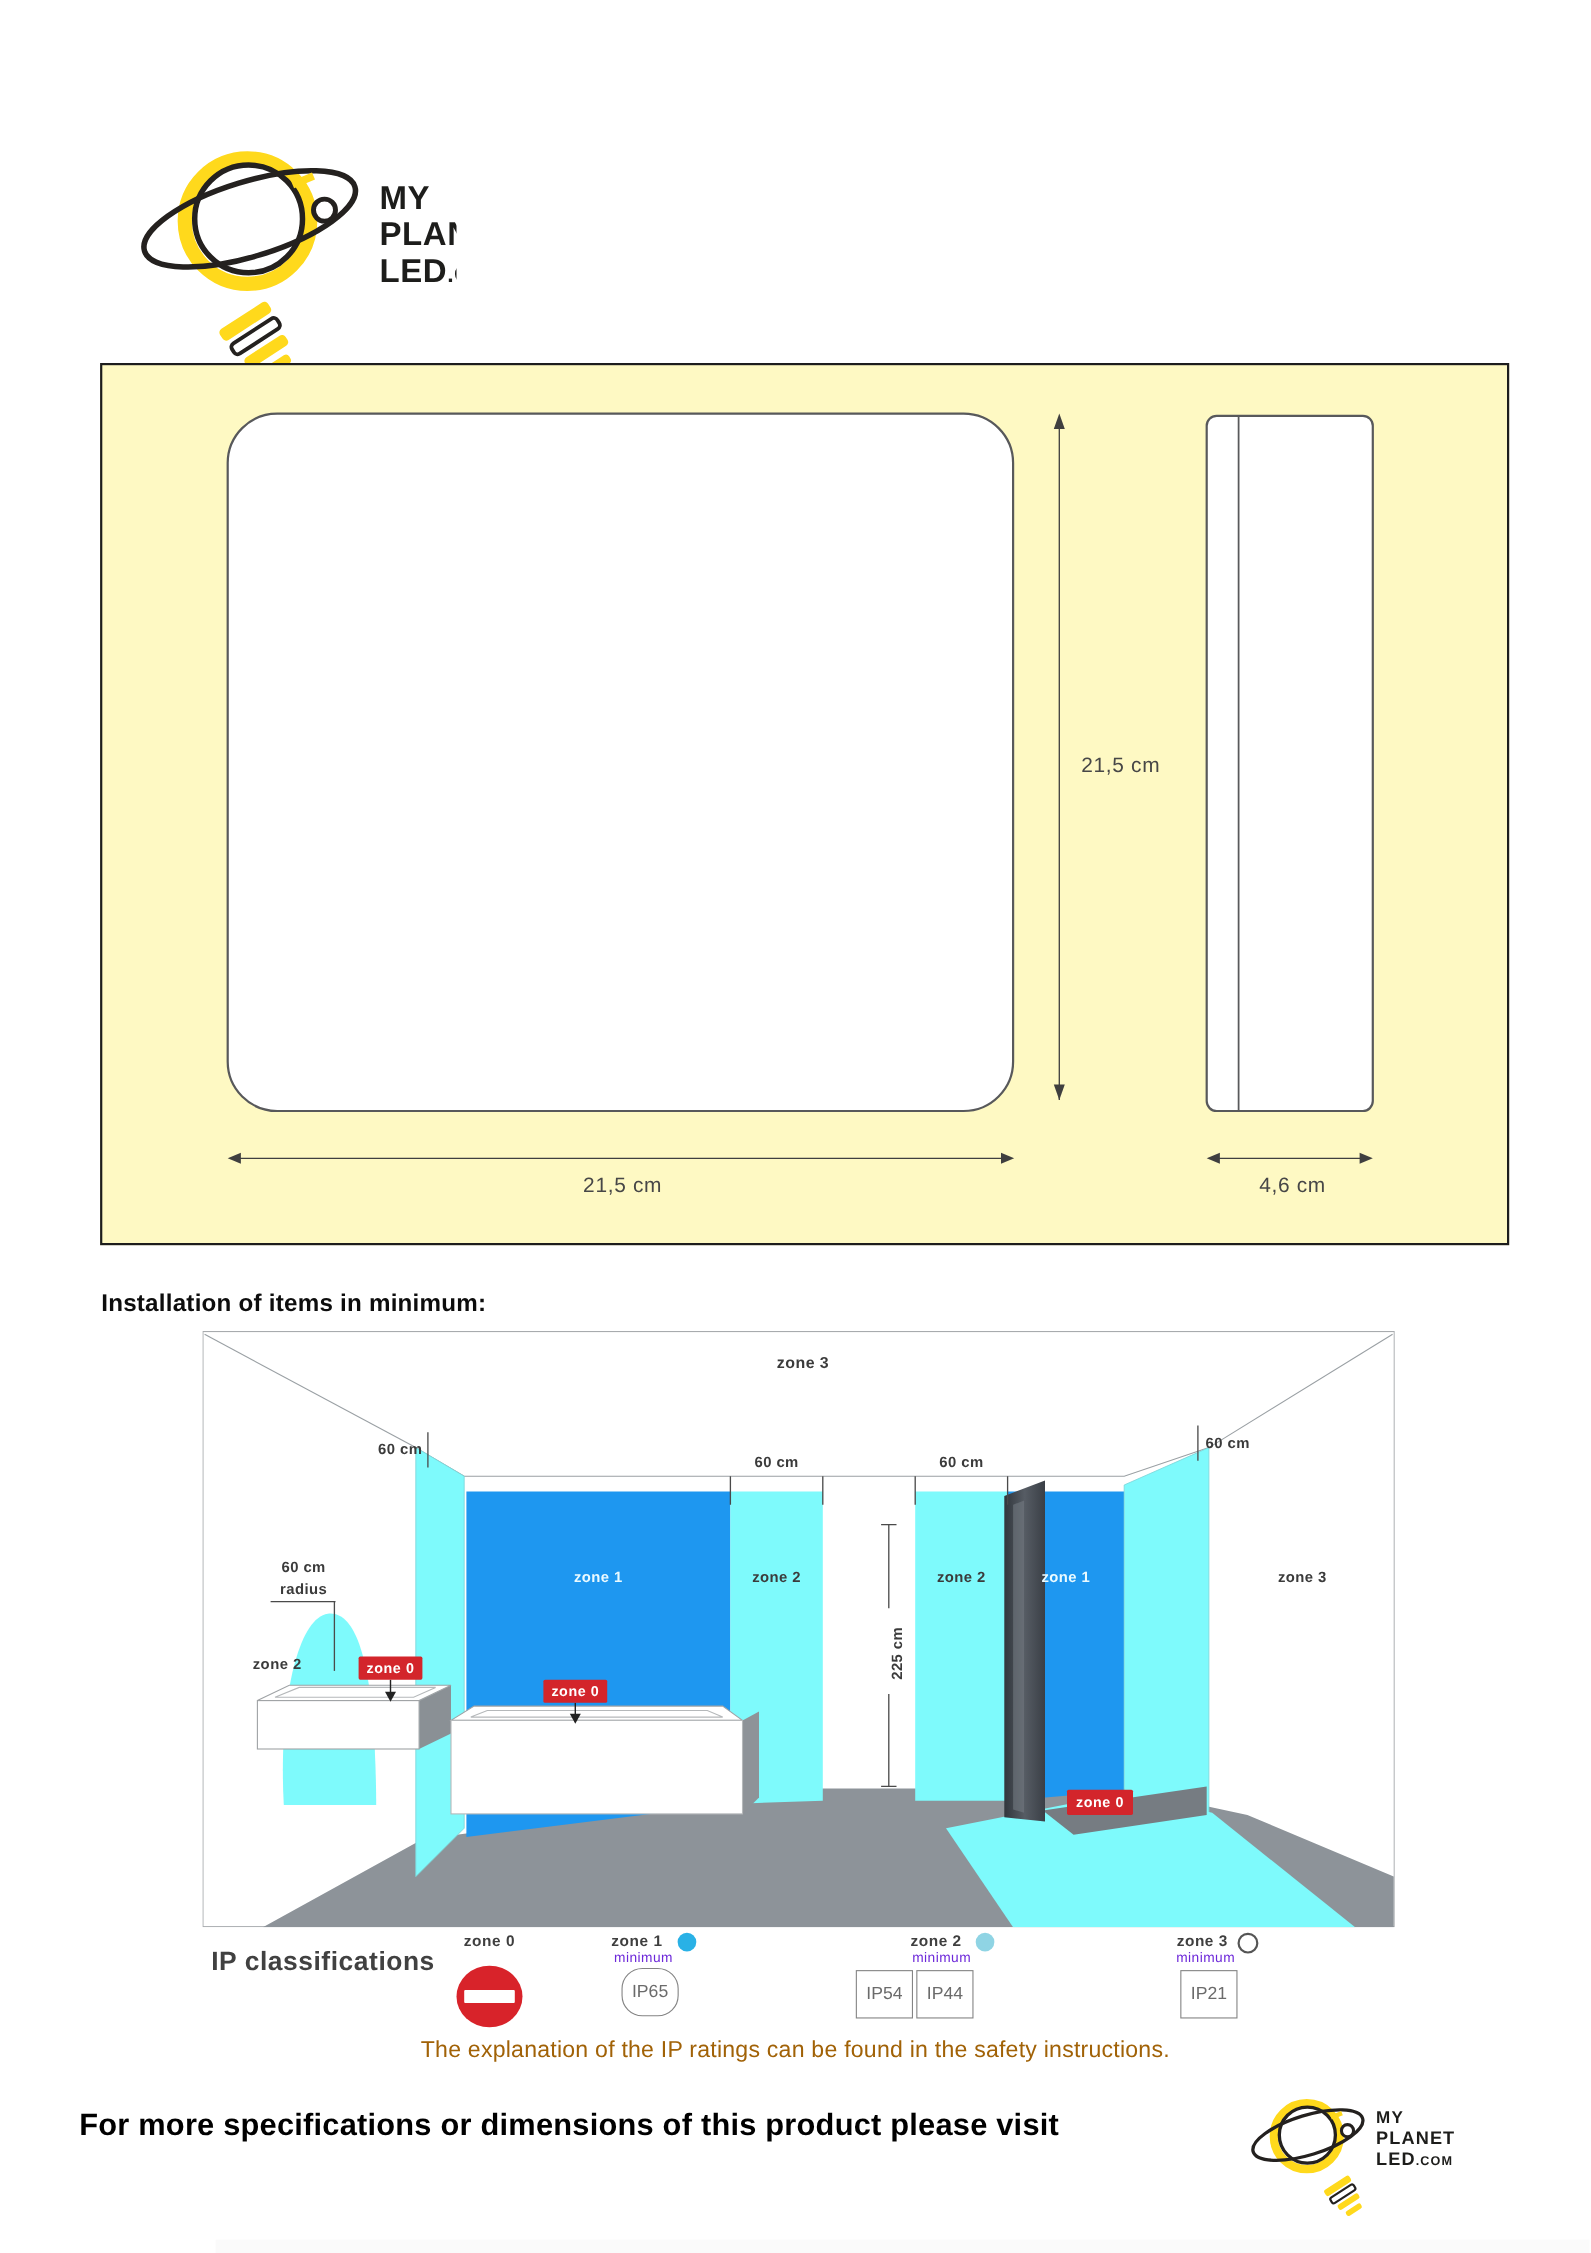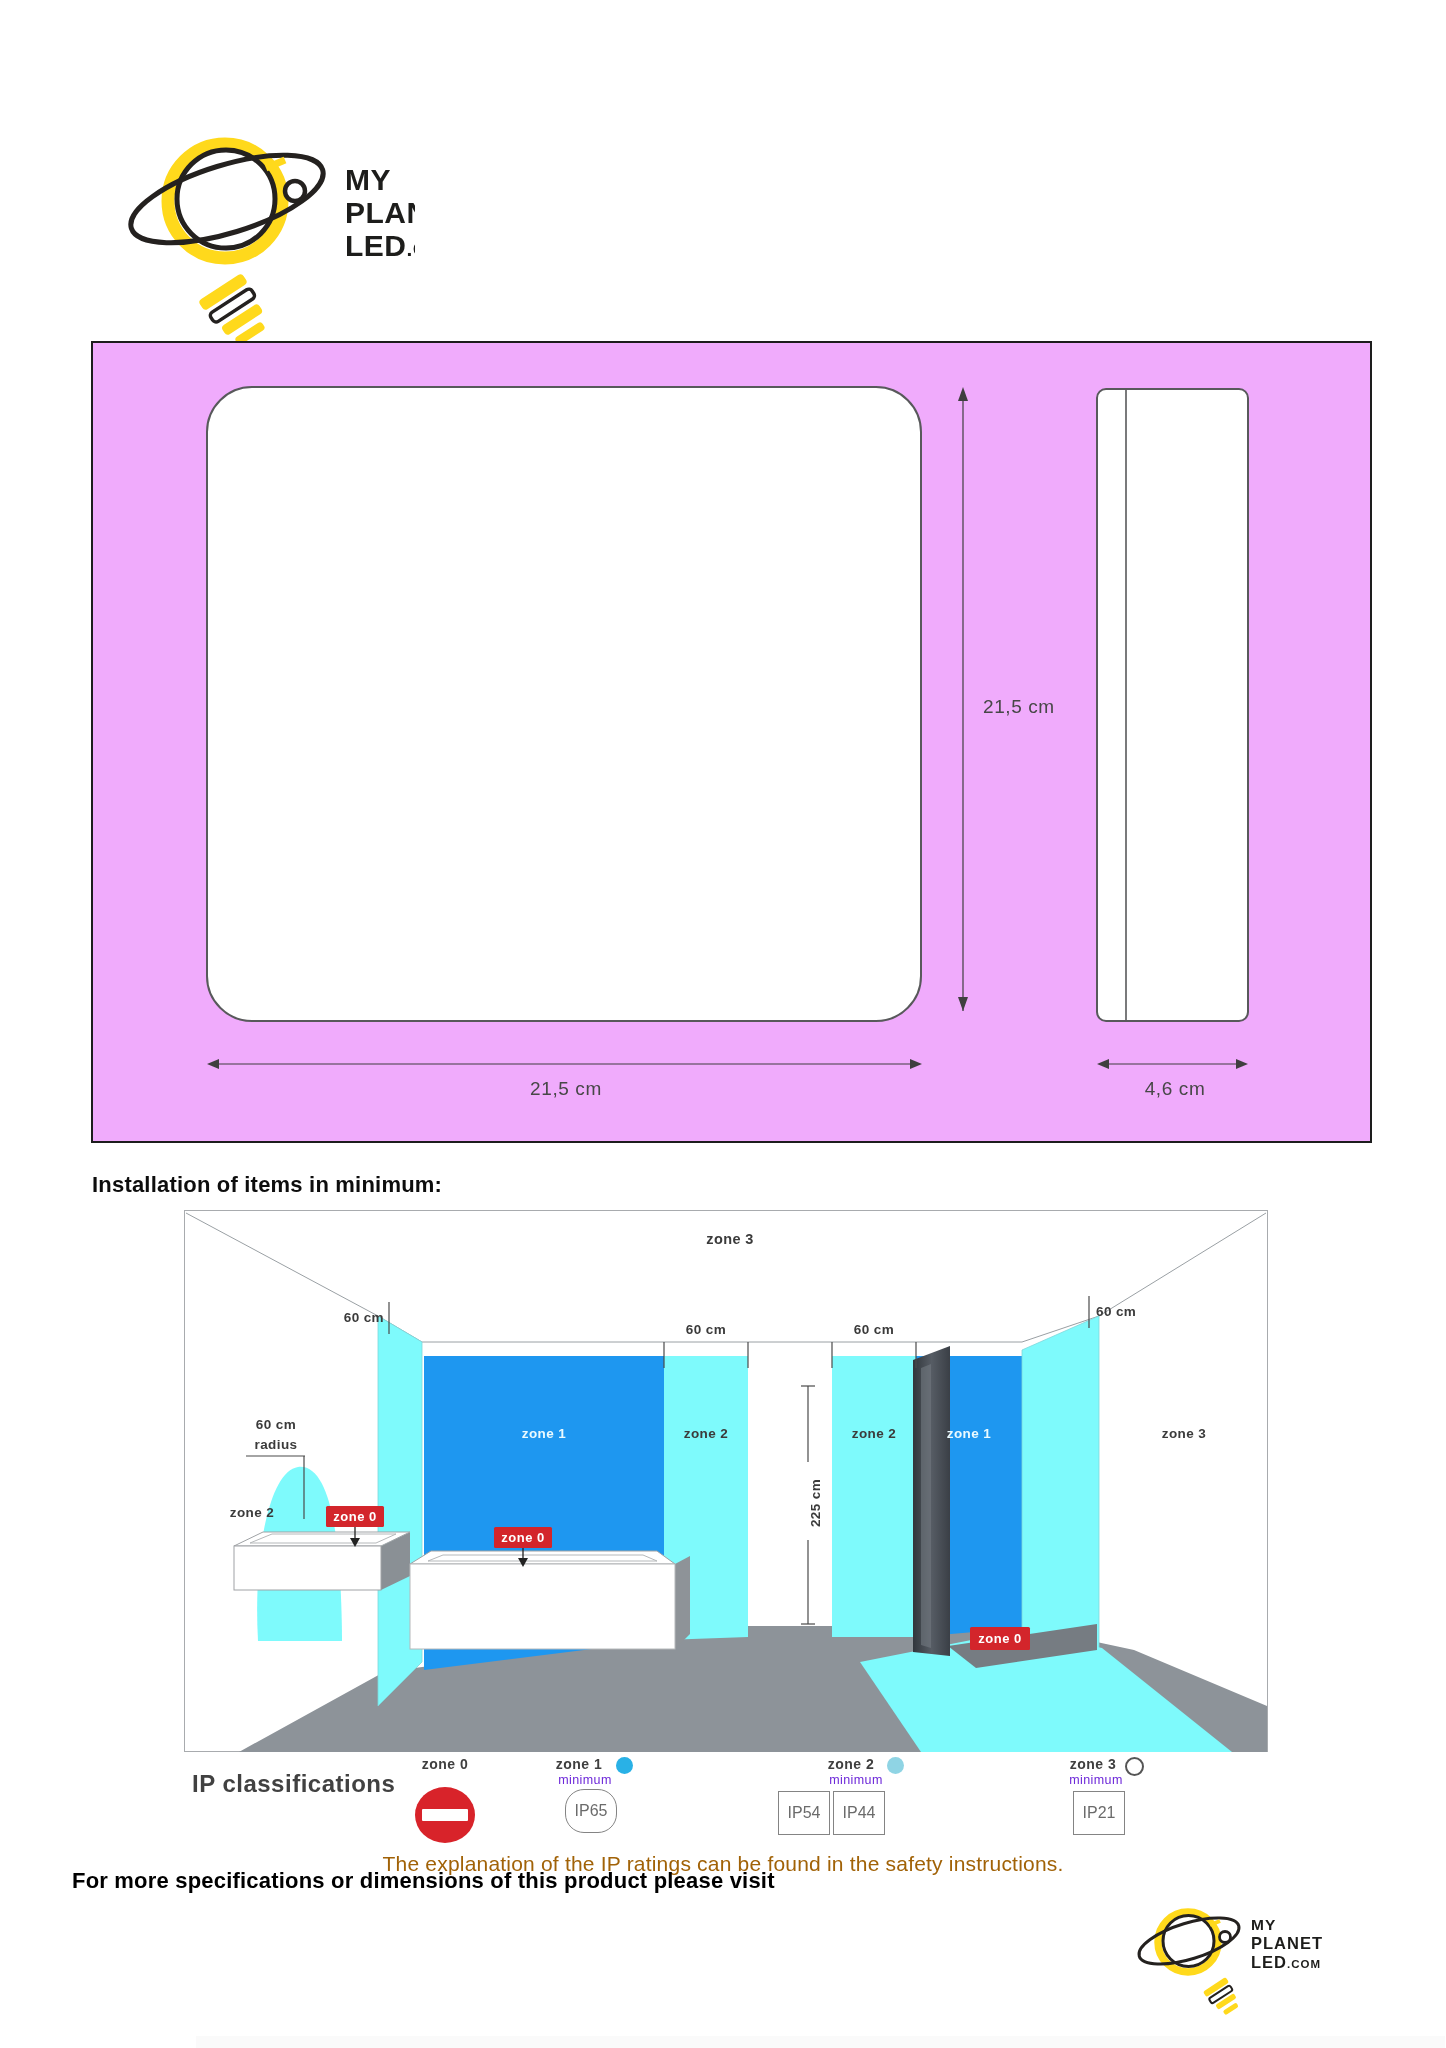--- a/index.html
+++ b/index.html
@@ -1,30 +1,30 @@
 <!DOCTYPE html>
 <html><head>
 <meta charset="utf-8">
 <style>
   html,body{margin:0;padding:0;background:#fff;}
   .page{position:relative;width:1445px;height:2048px;background:#ffffff;overflow:hidden;
         font-family:"Liberation Sans", sans-serif;margin-top:44px;}
   .abs{position:absolute;}
 
   
-  .drawing-box{position:absolute;left:91px;top:297px;width:1277px;height:798px;
-               border:2px solid #1d1d1d;background:#f0abfc;}
+  .drawing-box{position:absolute;left:91px;top:286px;width:1277px;height:798px;
+               border:2px solid #1d1d1d;background:#fef9c3;}
   .dim-text{font-size:19px;fill:#474747;letter-spacing:.6px;}
 
   
   .install-heading{position:absolute;left:92px;top:1128px;font-size:22px;font-weight:bold;
                    color:#0d0d0d;letter-spacing:.2px;}
   .explanation{position:absolute;left:0;top:1808px;width:1446px;text-align:center;
                font-size:21px;color:#a16207;letter-spacing:.2px;}
-  .footer-text{position:absolute;left:72px;top:1824px;font-size:22px;font-weight:bold;
+  .footer-text{position:absolute;left:72px;top:1872px;font-size:28px;font-weight:bold;
                color:#000;letter-spacing:.2px;}
   .footer-strip{position:absolute;left:196px;top:1992px;width:1250px;height:54px;background:#fafafa;}
 
   
   .dg{font-family:"Liberation Sans",sans-serif;font-size:13.5px;font-weight:bold;
       fill:#3b3b3b;letter-spacing:.4px;}
   .dg-light{fill:#eafaff;}
   .dg-big{font-size:14.5px;}
   .badge-t{font-family:"Liberation Sans",sans-serif;font-size:13px;font-weight:bold;
            fill:#ffffff;letter-spacing:.5px;}

